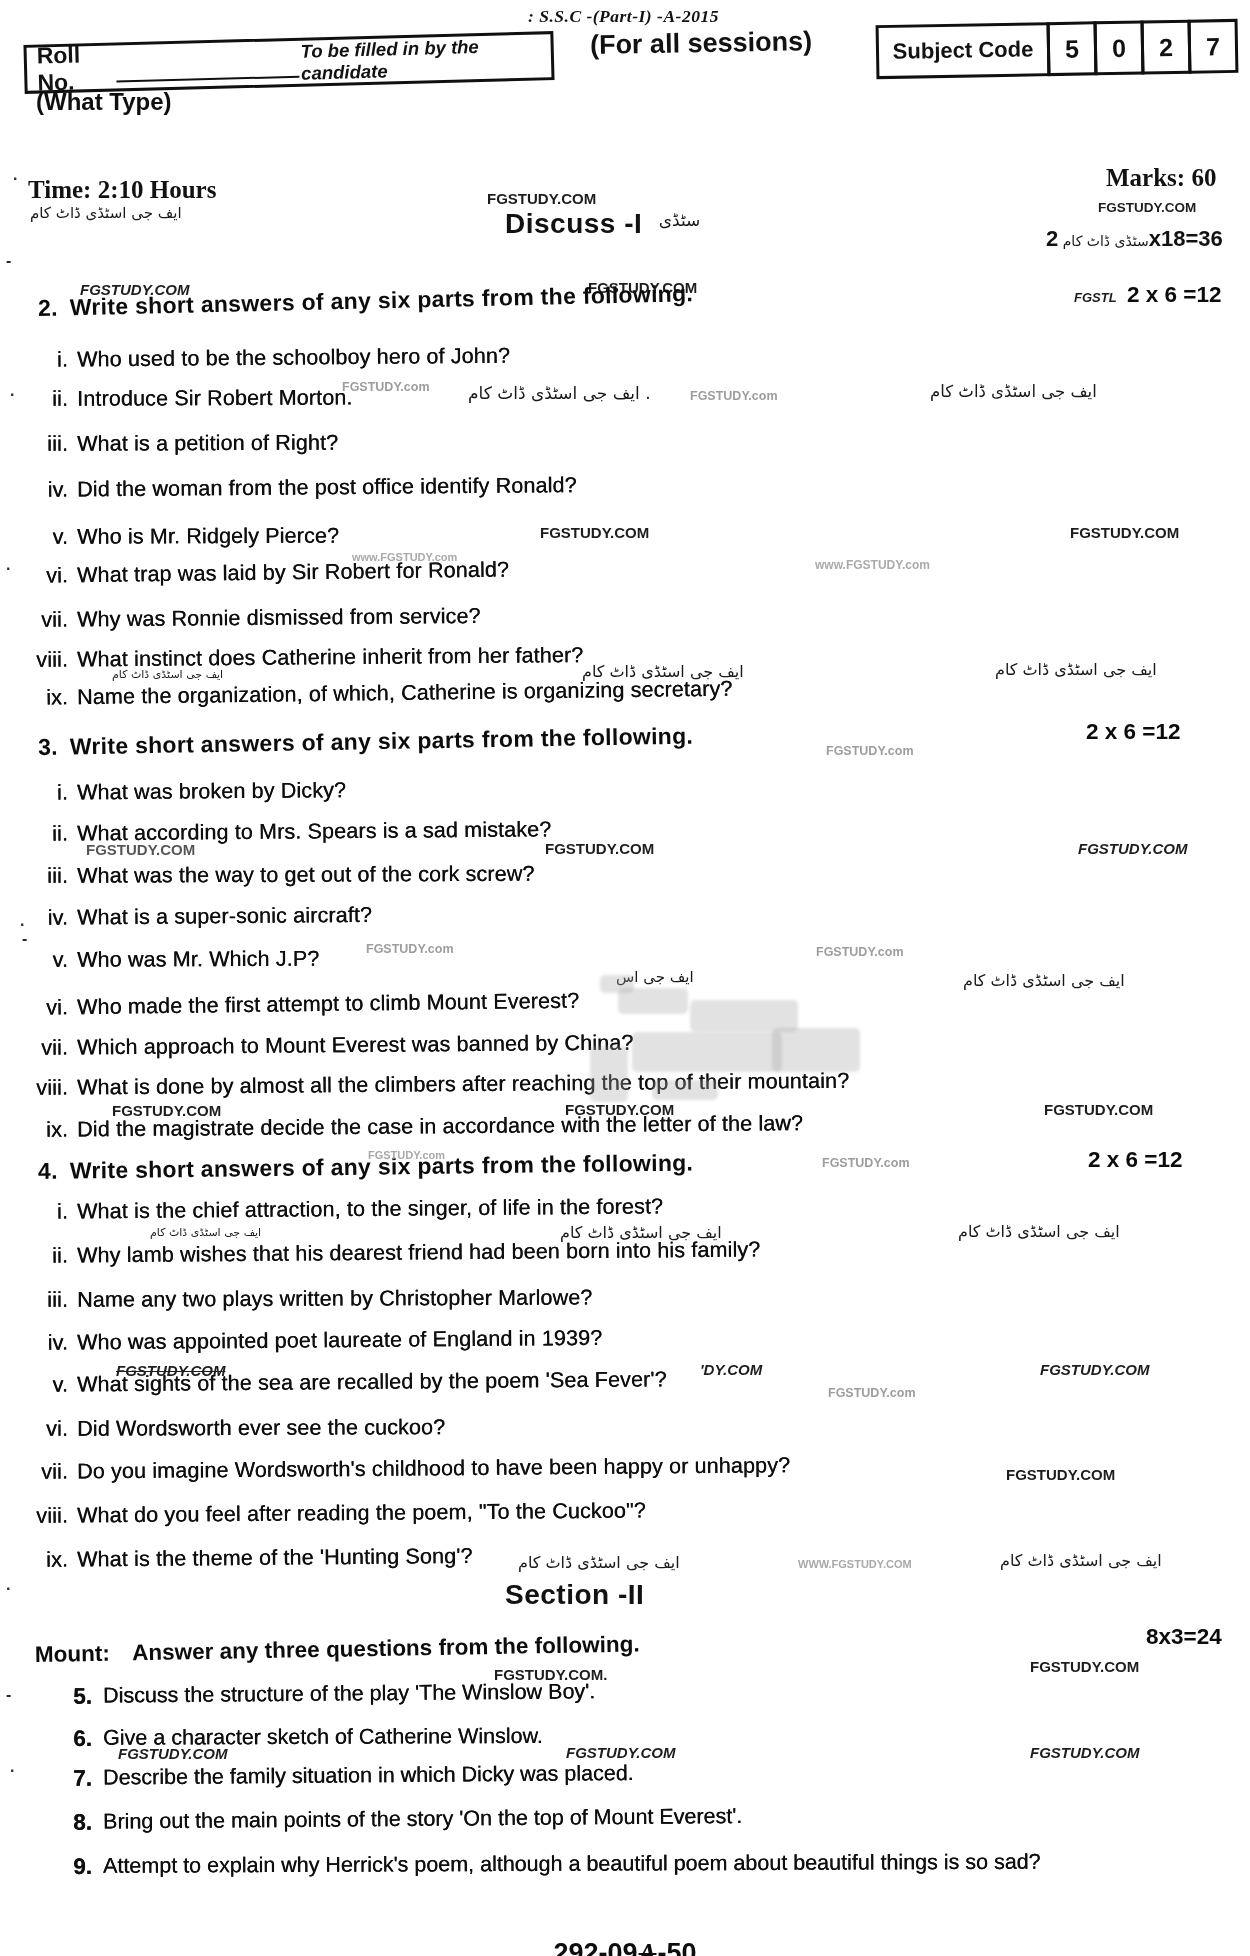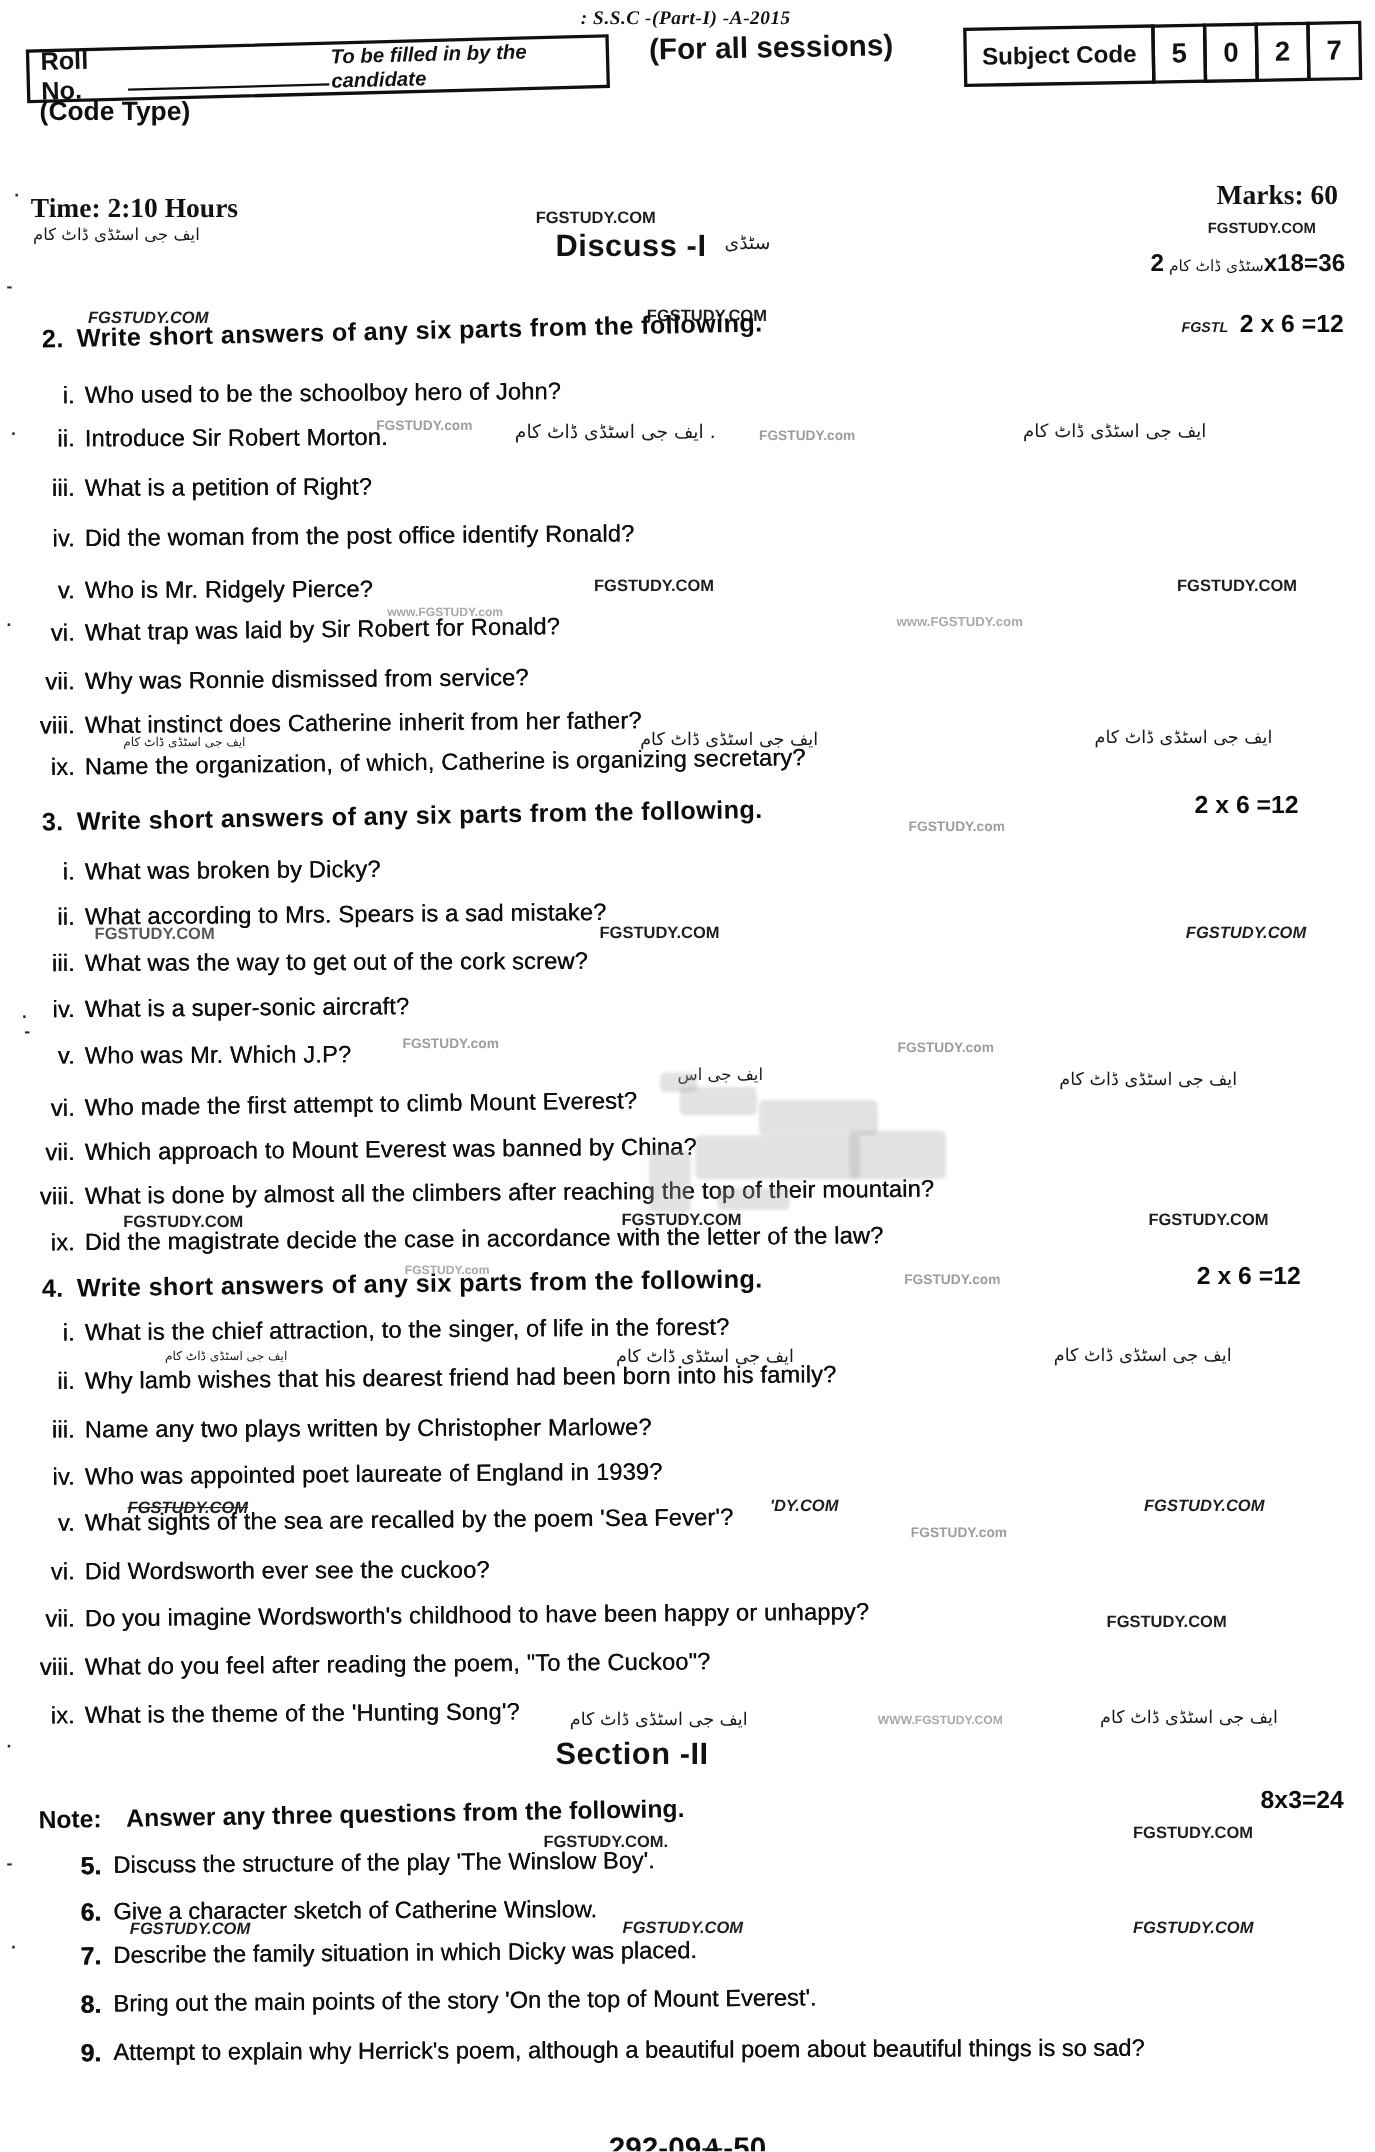--- a/index.html
+++ b/index.html
@@ -68,21 +68,21 @@
 
   <div class="subjbox">
     <span class="subjlabel">Subject Code</span>
     <span class="cell">5</span>
     <span class="cell">0</span>
     <span class="cell">2</span>
     <span class="cell">7</span>
   </div>
 
   <div class="title-row">
-    <span class="title-suffix">(Code Type)</span>
+    <span class="title-suffix">(What Type)</span>
   </div>
 
   <div class="line serif b" style="left:1106px;top:164px;font-size:25px;">Marks: 60</div>
   <div class="line serif b" style="left:28px;top:176px;font-size:25px;">Time: 2:10 Hours</div>
   <div class="line ur" style="left:30px;top:204px;font-size:15px;">ایف جی اسٹڈی ڈاٹ کام</div>
 
   <div class="line wmP" style="left:487px;top:190px;">FGSTUDY.COM</div>
   <div class="line wmP" style="left:1098px;top:200px;font-size:13.5px;">FGSTUDY.COM</div>
 
   <div class="line" style="left:505px;top:208px;">
@@ -283,21 +283,21 @@
       <span>What is the theme of the 'Hunting Song'?</span>
   </div>
   <div class="line ur" style="left:518px;top:1553px;">ایف جی اسٹڈی ڈاٹ کام</div>
   <div class="line wmT" style="left:798px;top:1558px;">WWW.FGSTUDY.COM</div>
   <div class="line ur" style="left:1000px;top:1551px;">ایف جی اسٹڈی ڈاٹ کام</div>
 
   <div class="line b" style="left:505px;top:1579px;font-size:28px;letter-spacing:.5px;">Section -II</div>
   <div class="line mk" style="left:1146px;top:1624px;">8x3=24</div>
 
   <div class="line r9" style="left:35px;top:1642px;font-size:22.5px;font-weight:bold;color:#0c0c0c;">
-    <span>Note:</span>
+    <span>Mount:</span>
     <span style="margin-left:16px;">Answer any three questions from the following.</span>
   </div>
   <div class="line wmP" style="left:494px;top:1666px;">FGSTUDY.COM.</div>
   <div class="line wmP" style="left:1030px;top:1658px;">FGSTUDY.COM</div>
 
   <div class="line s2 r4" style="left:58px;top:1684px;">
     <span class="rn2">5.</span>
       <span>Discuss the structure of the play 'The Winslow Boy'.</span>
   </div>
 

